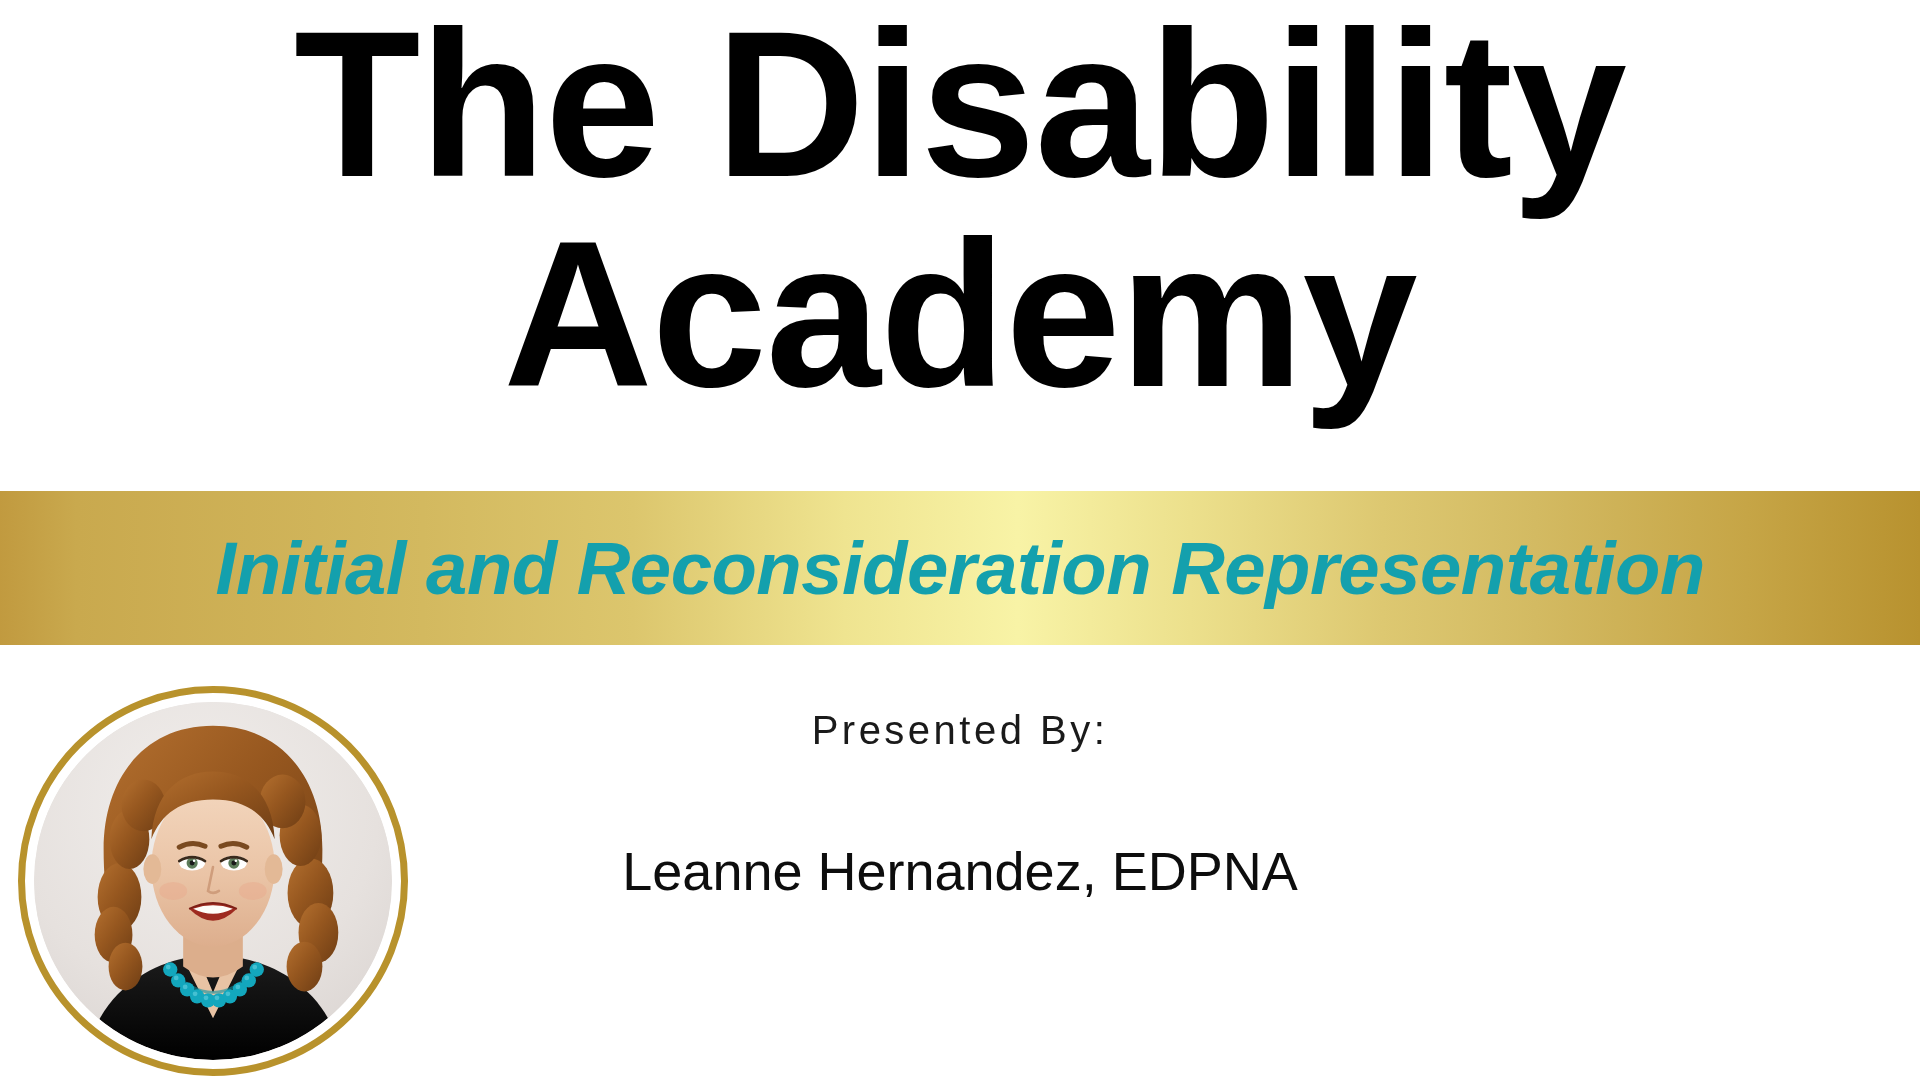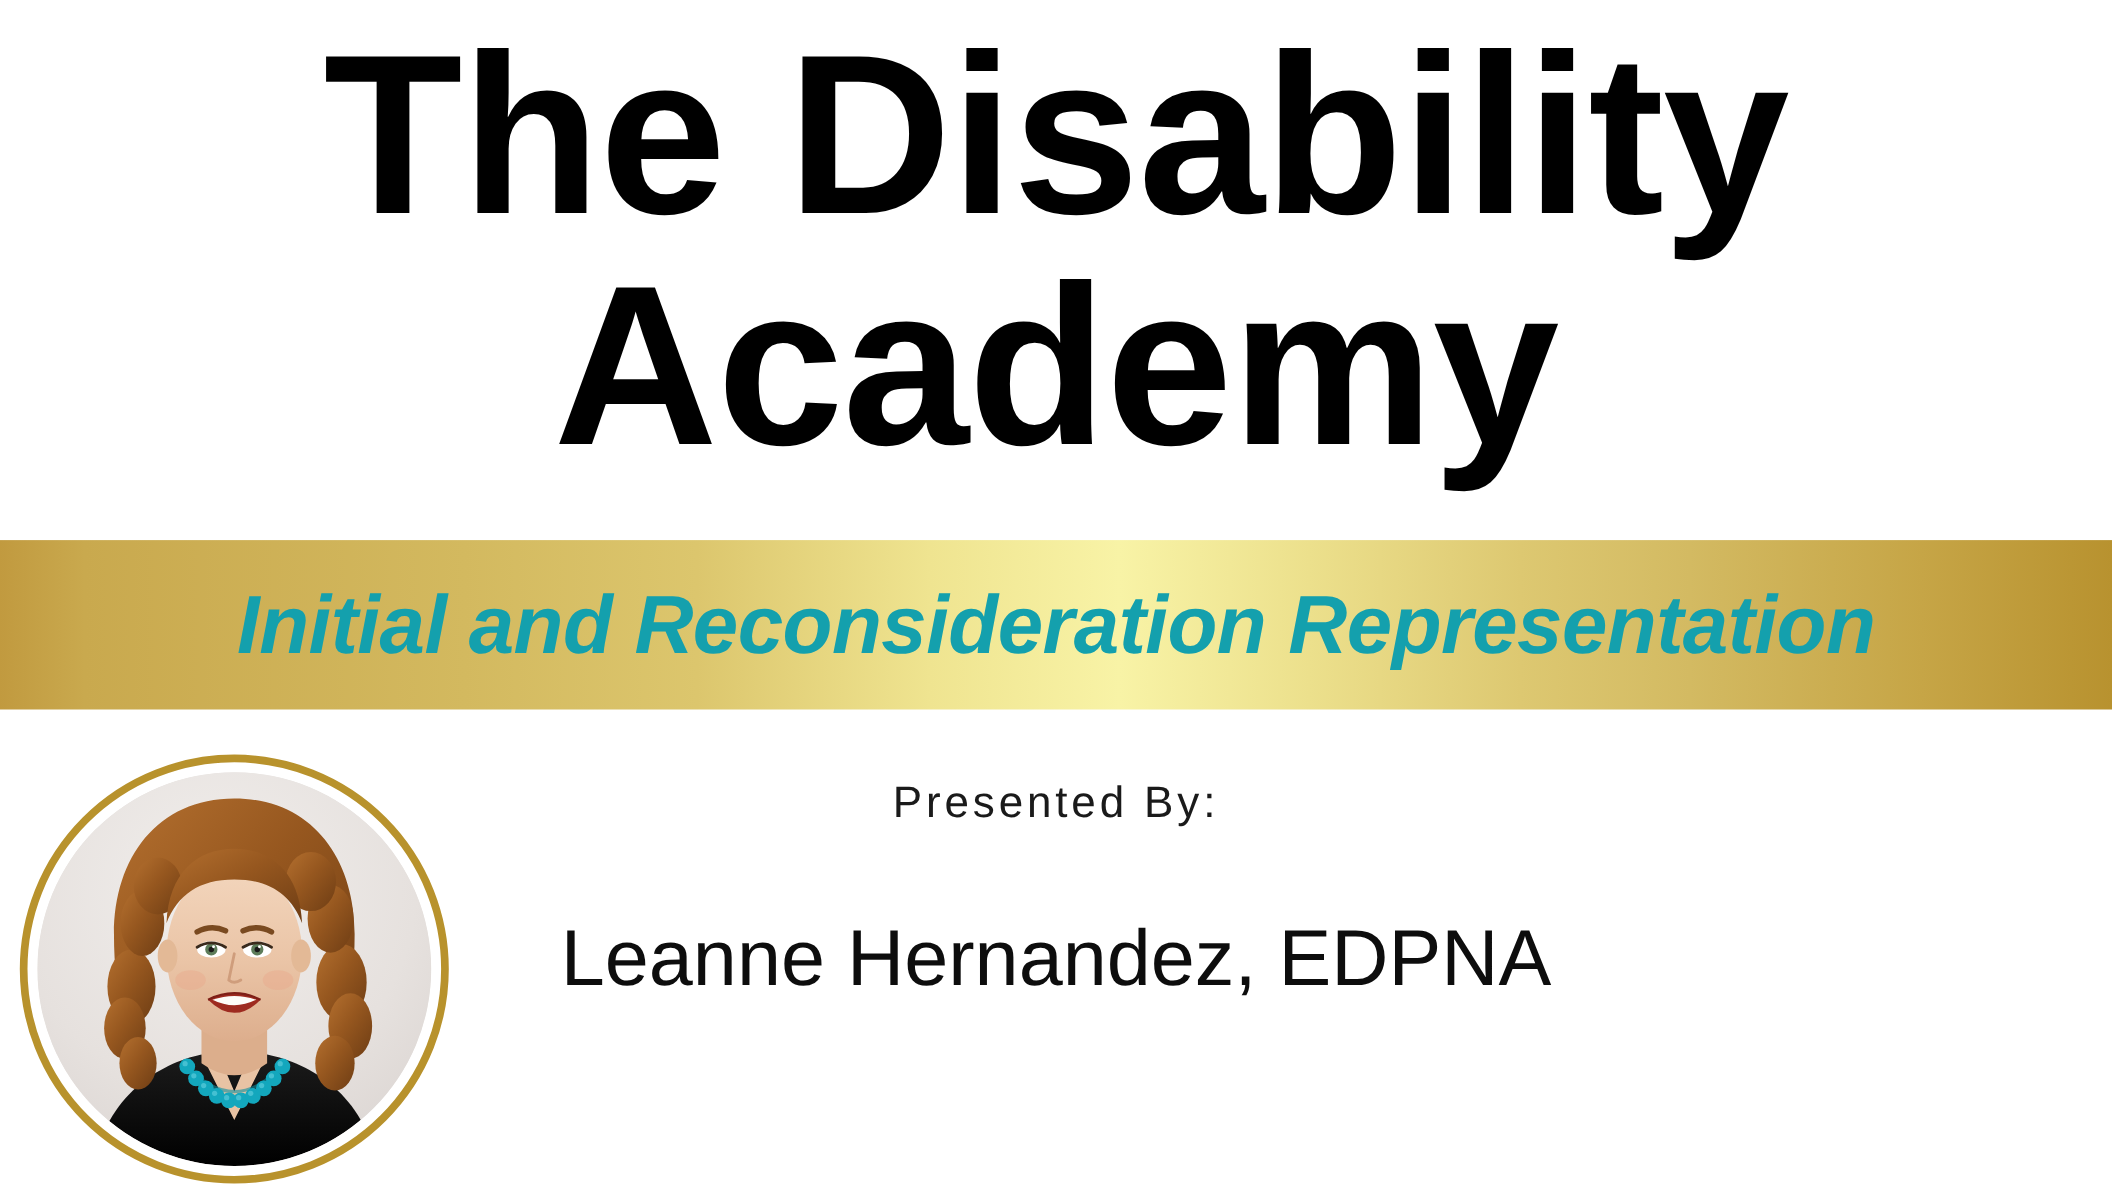--- a/index.html
+++ b/index.html
@@ -21,21 +21,20 @@
   }
 
   
   .title-block {
     position: absolute;
     left: 0;
     top: 0;
     width: 1920px;
     height: 512px;
     text-align: center;
-    padding-top: 18px;
     box-sizing: border-box;
   }
   .title-line {
     display: block;
     font-family: "Liberation Sans", sans-serif;
     font-weight: 700;
     font-size: 207px;
     line-height: 210px;
     color: #000000;
     letter-spacing: -1px;
@@ -93,21 +92,21 @@
     color: #1a1a1a;
   }
   .presenter-name {
     position: absolute;
     left: 0;
     top: 829px;
     width: 1920px;
     text-align: center;
     font-family: "Liberation Sans", sans-serif;
     font-weight: 400;
-    font-size: 72px;
+    font-size: 54px;
     line-height: 84px;
     letter-spacing: 0px;
     color: #0d0d0d;
   }
 
   
   .portrait {
     position: absolute;
     left: 18px;
     top: 686px;

